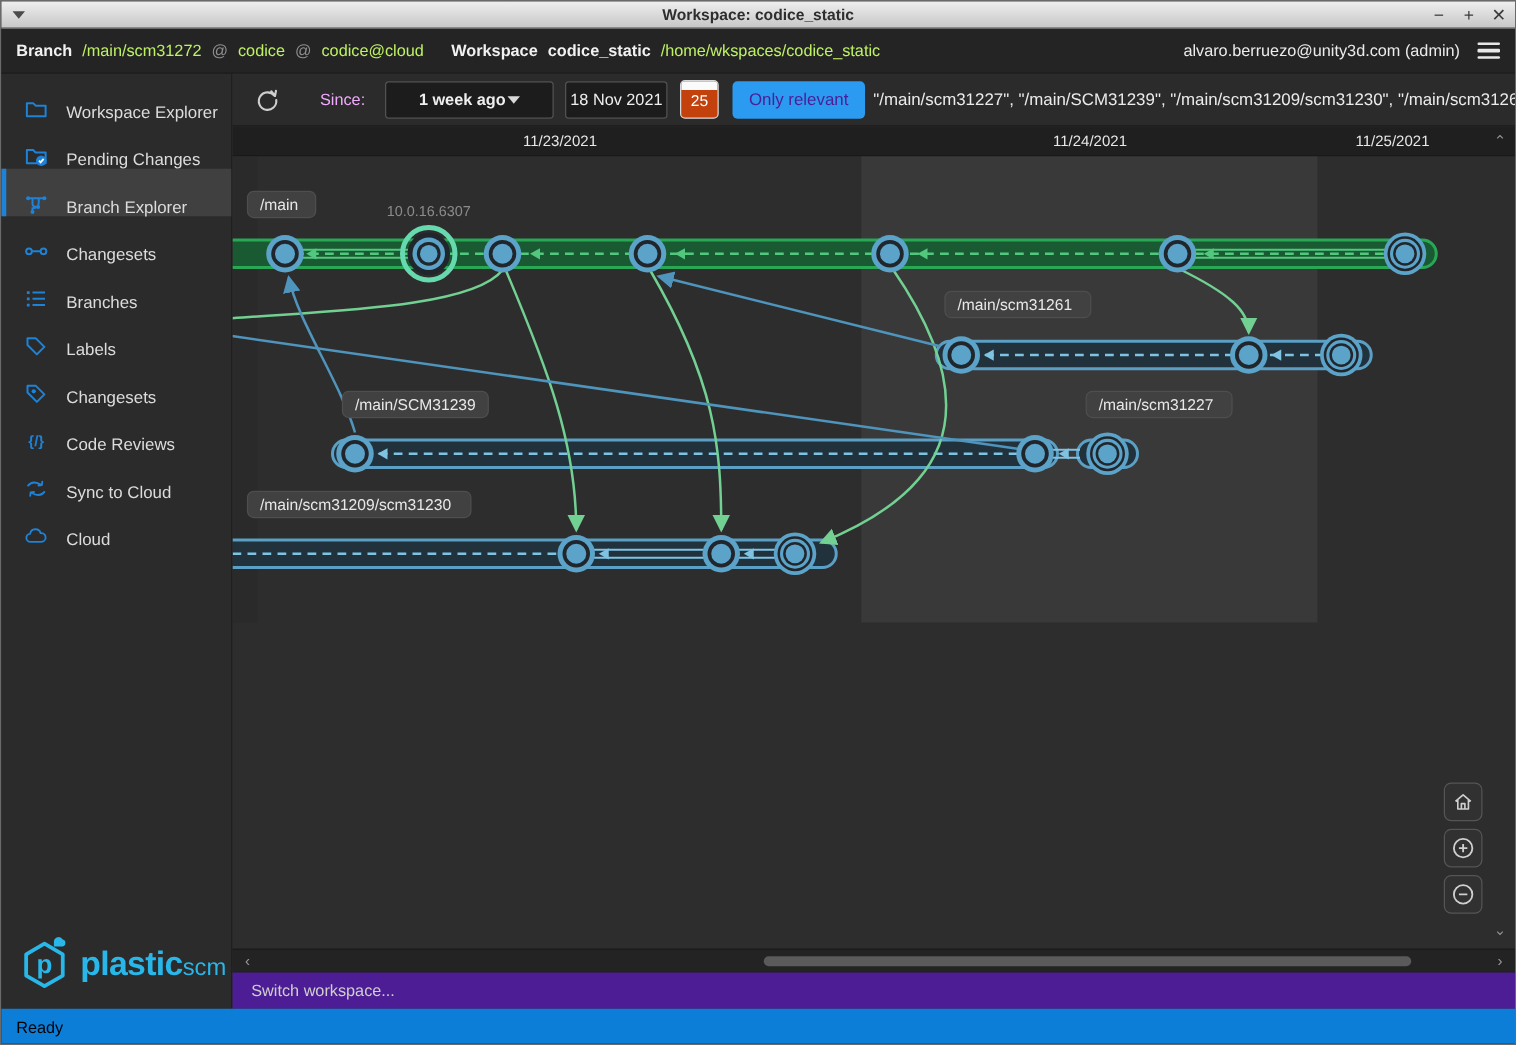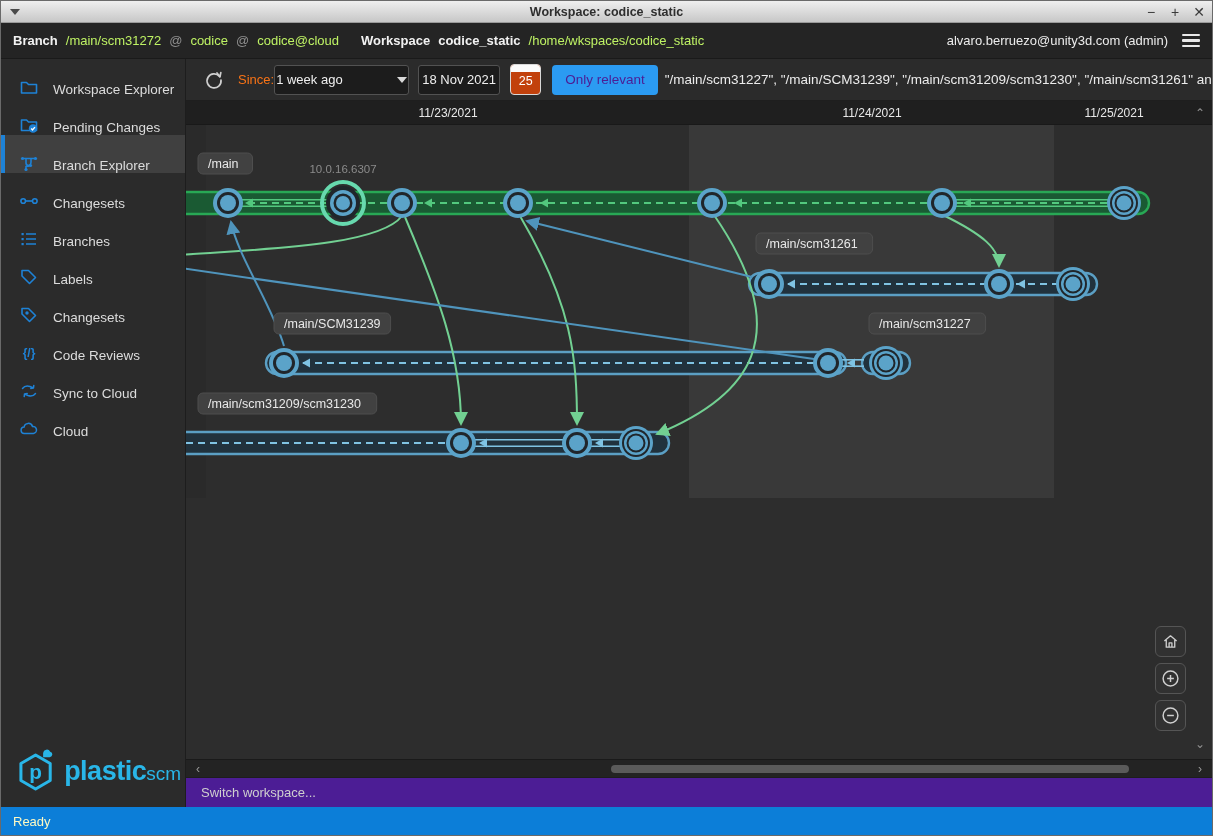--- a/index.html
+++ b/index.html
@@ -39,23 +39,23 @@
   .logo { position:absolute; left:10px; bottom:8px; width:170px; height:56px; display:flex; align-items:center; }
   .logo .wordmark { color:#29b6e8; font-weight:bold; font-size:27px; letter-spacing:-0.5px; margin-left:4px; }
   .logo .wordmark .scm { font-weight:normal; font-size:19px; letter-spacing:0; }
 
   
   .main { position:absolute; left:185px; top:58px; right:0; bottom:28px; background:#2d2d2d; }
 
   .toolbar { position:absolute; left:0; top:0; right:0; height:42px; background:#2b2b2b; border-bottom:1px solid #1e1e1e;
     display:flex; align-items:center; font-size:13px; color:#e6e6e6; }
   .refresh-ic { margin-left:18px; width:20px; height:20px; }
-  .since-lbl { margin-left:14px; color:#f97316; }
-  .tb-select { margin-left:0; width:135px; height:30px; background:#1c1c1c; border:1px solid #525252; border-radius:3px;
-    display:flex; align-items:center; padding:0 1px; cursor:pointer; }
+  .since-lbl { margin-left:32px; color:#f0abfc; }
+  .tb-select { margin-left:16px; width:135px; height:30px; background:#1c1c1c; border:1px solid #525252; border-radius:3px;
+    display:flex; align-items:center; padding:0 26px; cursor:pointer;font-weight:bold; }
   .tb-select .val { flex:1; color:#efefef; }
   .tb-select .chev { width:0; height:0; border-left:5px solid transparent; border-right:5px solid transparent; border-top:6px solid #d9d9d9; }
   .tb-date { margin-left:9px; width:82px; height:30px; background:#1c1c1c; border:1px solid #525252; border-radius:3px;
     display:flex; align-items:center; justify-content:center; color:#efefef; cursor:pointer; }
   .tb-cal { margin-left:10px; width:31px; height:31px; background:#c2410c; border:1.5px solid #d8d8d8; border-radius:4px;
     position:relative; cursor:pointer; overflow:hidden; }
   .tb-cal .top { position:absolute; left:0; top:0; right:0; height:7px; background:#fbfbfb; }
   .tb-cal .day { position:absolute; left:0; right:0; top:9px; text-align:center; color:#fff; font-size:12.5px; }
   .tb-btn { margin-left:11px; height:30px; padding:0 13px; background:#2b9bf2; color:#4c1d95; border:none; border-radius:4px;
     font-size:13.5px; font-family:inherit; cursor:pointer; }
@@ -73,21 +73,21 @@
     display:flex; align-items:center; justify-content:center; cursor:pointer; }
 
   
   .hscroll { position:absolute; left:0; right:0; bottom:30px; height:18px; background:#232323; border-top:1px solid #1a1a1a; }
   .hscroll .arrow { position:absolute; top:0; height:18px; line-height:18px; color:#9a9a9a; font-size:12px; width:16px; text-align:center; cursor:pointer; }
   .hscroll .thumb { position:absolute; top:5px; height:8px; background:#5a5a5a; border-radius:4px; cursor:grab; }
   .switch-ws { position:absolute; left:0; right:0; bottom:0; height:30px; background:#4c1d95; border-top:1px solid #1d1d1d;
     display:flex; align-items:center; padding-left:15px; color:#cfcfcf; font-size:13px; cursor:pointer; }
 
   .statusbar { position:absolute; left:0; right:0; bottom:0; height:28px; background:#0c7ed8; display:flex; align-items:center;
-    padding-left:12px; color:#fef9c3; font-size:13px; }
+    padding-left:12px; color:#000000; font-size:13px; }
 </style>
 </head>
 <body>
 
 <div class="window">
 
   <div class="titlebar">
     <span class="win-menu"></span>
     <span class="title">Workspace: codice_static</span>
     <span class="win-controls">

